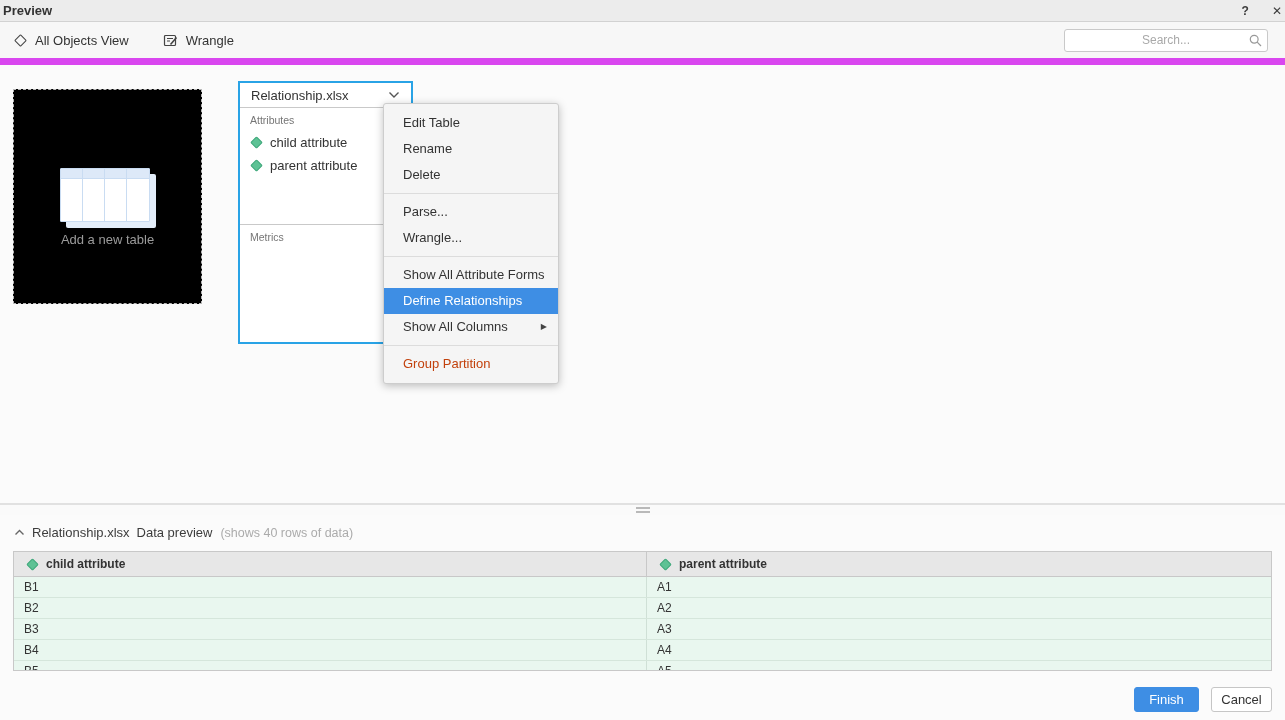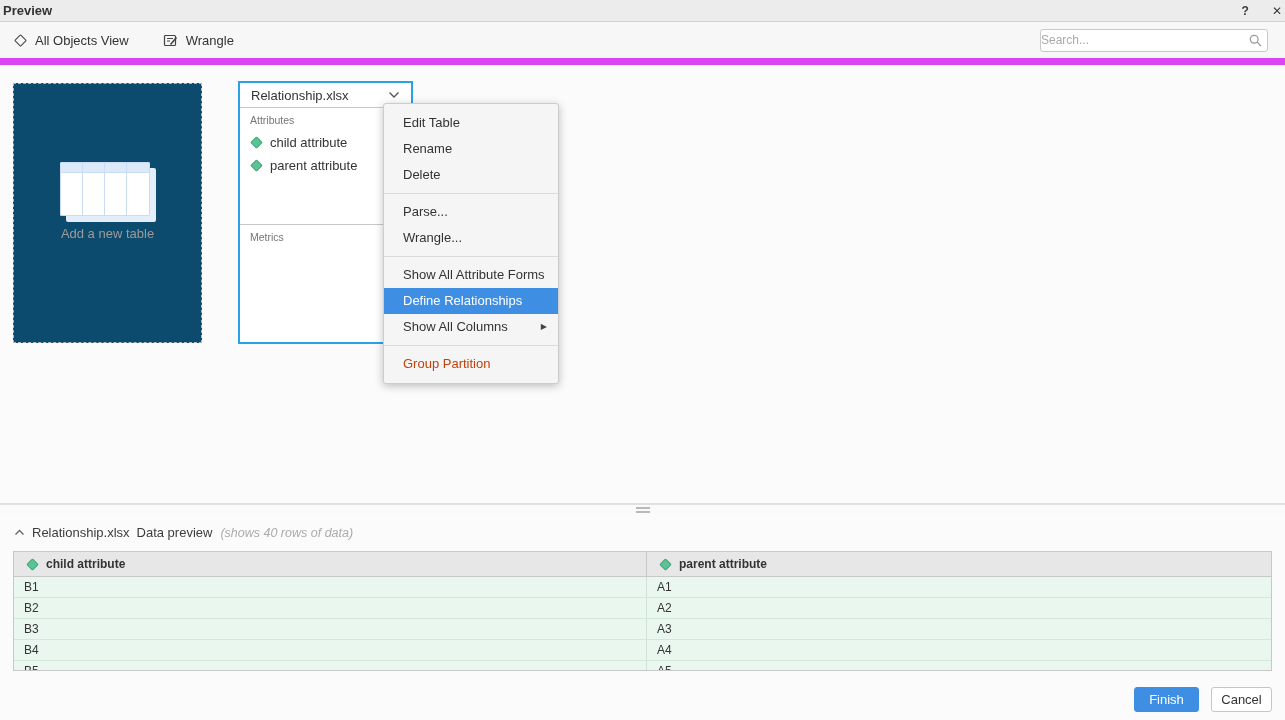--- a/index.html
+++ b/index.html
@@ -13,30 +13,30 @@
   .titlebar .tb-icons { margin-left:auto; display:flex; gap:23px; align-items:center; }
   .titlebar .tb-icons span { font-weight:bold; font-size:12px; color:#3c3c3c; cursor:pointer; line-height:1; }
 
   
   .toolbar { height:43px; background:#f7f7f7; display:flex; align-items:center;
              padding:0 17px 0 14px; border-bottom:7px solid #d946ef; }
   .tool { display:flex; align-items:center; gap:8px; margin-right:34px; cursor:pointer; color:#333; }
   .diamond-outline { width:9px; height:9px; border:1.5px solid #444; transform:rotate(45deg);
                      border-radius:1px; display:inline-block; margin:0 2px; }
   .searchbox { margin-left:auto; position:relative; }
-  .searchbox input { width:228px; height:23px; border:1px solid #c9c9c9; border-radius:3px;
-                     background:#fff; text-align:left; font-size:12px; color:#c2410c; outline:none; }
+  .searchbox input { width:204px; height:23px; border:1px solid #c9c9c9; border-radius:3px;
+                     background:#fff; text-align:center; font-size:12px; color:#c2410c; outline:none; }
   .searchbox input::placeholder { color:#a9a9a9; }
   .searchbox svg { position:absolute; right:6px; top:5px; }
 
   
   .canvas { position:relative; height:438px; background:#fbfbfb; }
 
-  .add-table { position:absolute; left:13px; top:18px; width:189px; height:260px;
-               border:1px dashed #b9b9b9; background:#0c4a6e; cursor:pointer; }
+  .add-table { position:absolute; left:13px; top:24px; width:189px; height:215px;
+               border:1px dashed #b9b9b9; background:#000000; cursor:pointer; }
   .tbl-icon { position:absolute; left:50%; top:78px; transform:translateX(-50%);
               width:96px; height:60px; }
   .tbl-icon .shadow { position:absolute; left:6px; top:6px; width:90px; height:54px;
                       background:#e4eefa; border-radius:2px; }
   .tbl-icon .tbl { position:absolute; left:0; top:0; width:90px; height:54px; background:#fff;
                    border:1px solid #c9dcf2; border-radius:1px; display:flex; }
   .tbl-icon .col { flex:1; border-right:1px solid #c9dcf2; position:relative; }
   .tbl-icon .col:last-child { border-right:none; }
   .tbl-icon .col::before { content:""; position:absolute; left:0; top:0; right:0; height:9px;
                            background:#dde9f8; border-bottom:1px solid #c9dcf2; }
@@ -73,21 +73,21 @@
   .splitter { height:12px; position:relative; background:#fafafa; border-top:2px solid #e1e1e1; }
   .grip { position:absolute; left:50%; top:2px; transform:translateX(-50%); width:14px;
           cursor:row-resize; }
   .grip i { display:block; height:2px; background:#b9b9b9; margin-bottom:2px; }
 
   
   .preview { height:205px; background:#fbfbfb; position:relative; }
   .preview-head { display:flex; align-items:center; gap:7px; padding:10px 14px 0; }
   .preview-head .caret { cursor:pointer; display:flex; }
   .preview-head .pname, .preview-head .plabel { font-size:13px; color:#3c3c3c; }
-  .preview-head .pnote { font-size:12.5px; color:#ababab; margin-left:1px;font-style:italic; }
+  .preview-head .pnote { font-size:12.5px; color:#ababab; margin-left:1px; }
 
   .ptable { position:absolute; left:13px; top:36px; width:1259px; height:120px; overflow:hidden;
             border:1px solid #c8c8c8; background:#e9f7ef; }
   .prow { display:flex; }
   .prow.head { height:25px; background:#e7e7e7; border-bottom:1px solid #c8c8c8; }
   .prow.head .pcell { display:flex; align-items:center; gap:9px; font-weight:bold;
                       font-size:12px; color:#333; padding-left:14px; cursor:pointer; }
   .pcell { width:632px; flex:none; overflow:hidden; }
   .pcell:last-child { flex:1; border-left:1px solid #c8c8c8; }
   .prow.body { height:21px; background:var(--row-bg); border-bottom:1px solid #d5e6db;

